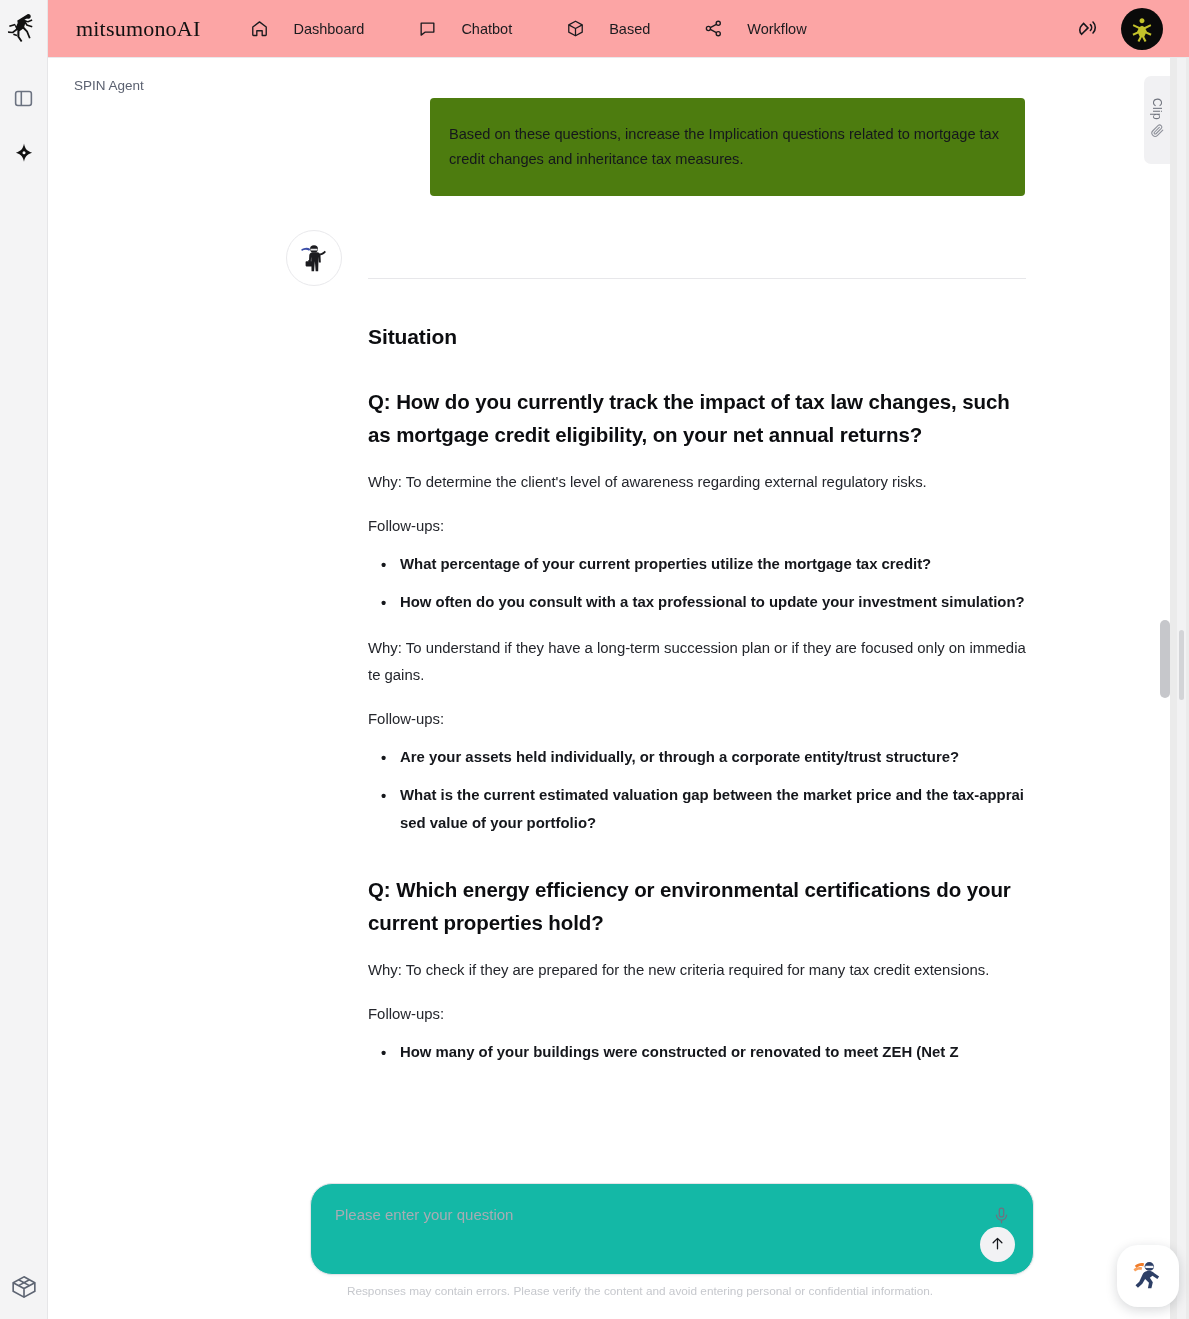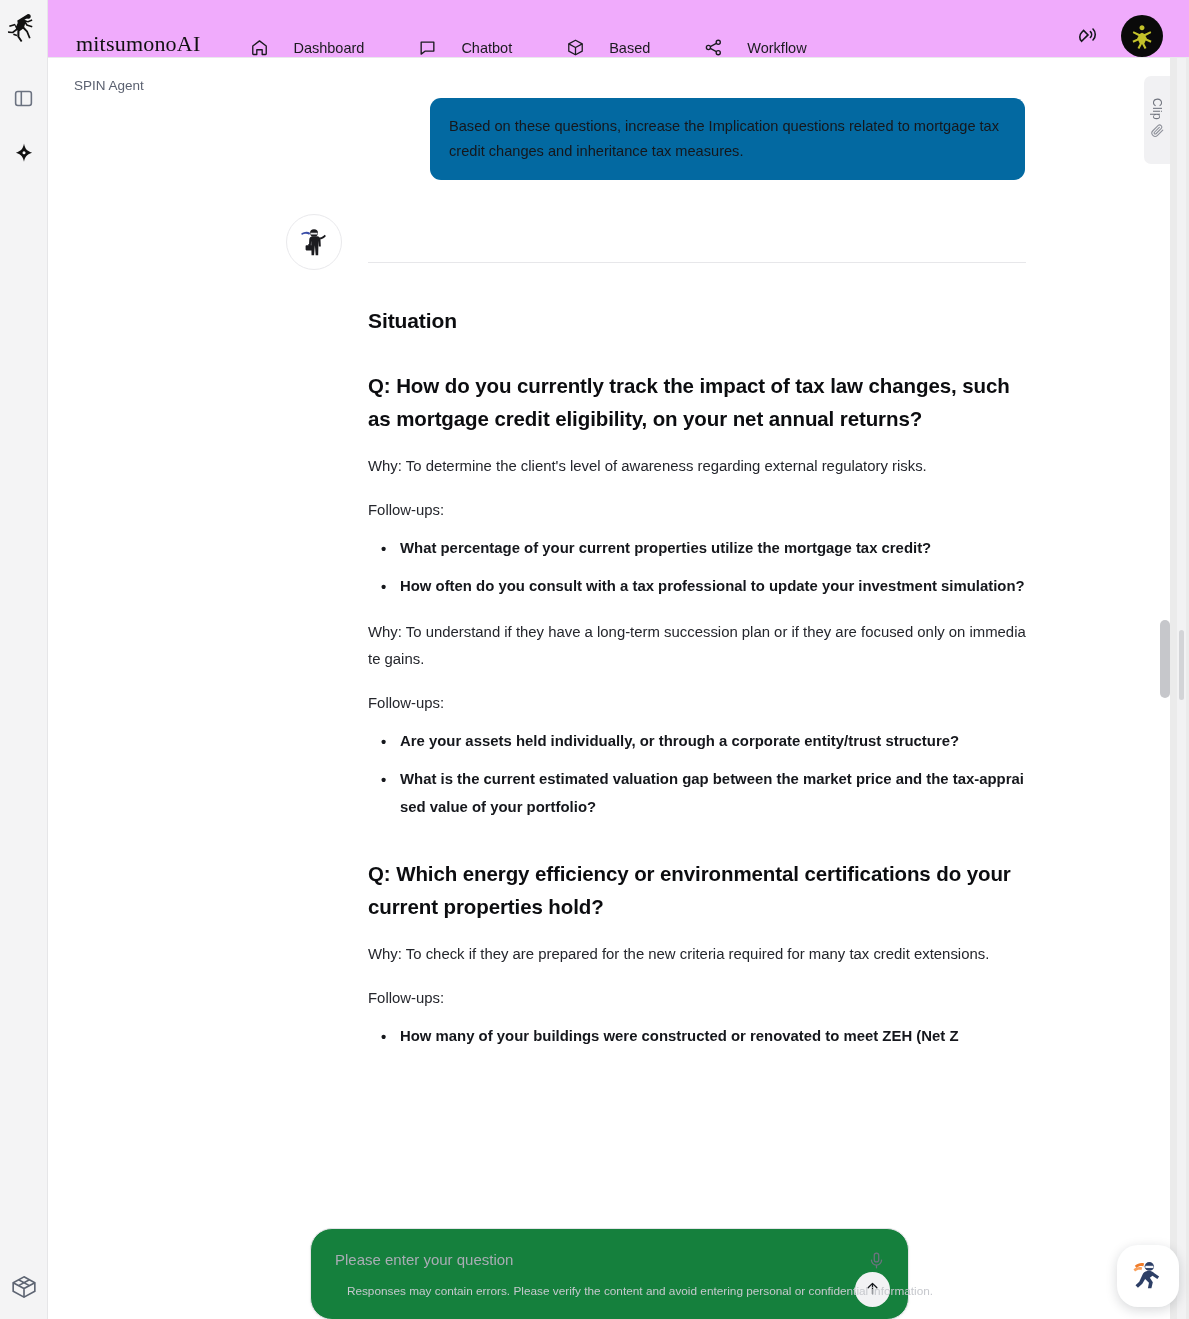--- a/index.html
+++ b/index.html
@@ -22,22 +22,22 @@
     width: 40px; height: 40px; display: flex; align-items: center; justify-content: center;
     cursor: pointer; border-radius: 7px; color: #6b7280;
   }
   .rail-btn.sp1 { margin-top: 28px; }
   .rail-btn.sp2 { margin-top: 16px; color: #111; }
   .rail-bottom { position: absolute; bottom: 10px; left: 4px; }
 
   
   .topbar {
     position: absolute; left: 48px; top: 0; width: 1141px; height: 58px;
-    background: #f0abfc; border-bottom: 1px solid #e9e9ec;
-    display: flex; align-items: flex-end; z-index: 30;
+    background: #fca5a5; border-bottom: 1px solid #e9e9ec;
+    display: flex; align-items: center; z-index: 30;
   }
   .brand {
     margin-left: 28px; font-family: "Liberation Serif", serif;
     font-size: 22px; letter-spacing: .2px; color: #111; white-space: nowrap;
   }
   .nav { display: flex; align-items: center; margin-left: 50px; gap: 54px; }
   .nav-item {
     display: flex; align-items: center; gap: 24px; cursor: pointer;
     font-size: 14.5px; color: #1b1b1f; white-space: nowrap;
   }
@@ -58,21 +58,21 @@
   .crumb {
     position: absolute; left: 26px; top: 20px; font-size: 13.5px; color: #5b6170;
     cursor: pointer;
   }
 
   
   .convo { position: absolute; left: 0; top: 40px; width: 1122px; }
 
   .user-row { display: flex; justify-content: flex-end; padding-right: 145px; }
   .bubble {
-    background: #0369a1; border-radius: 11px; padding: 16px 19px;
+    background: #4d7c0f; border-radius: 4px; padding: 24px 19px;
     max-width: 595px; font-size: 14.6px; line-height: 1.72; color: #15171c;
     word-break: break-all;
   }
 
   .assist-row { display: flex; margin-top: 32px; padding-left: 238px; }
   .assist-avatar {
     width: 56px; height: 56px; border-radius: 50%; background: #fff;
     border: 1px solid #e9e9ec; flex: none; margin-top: 2px;
     display: flex; align-items: center; justify-content: center; overflow: hidden;
   }
@@ -97,24 +97,23 @@
   ul.blist li::before {
     content: "\2022"; position: absolute; left: 13px; top: 0; font-size: 15px;
   }
 
   
   .composer-wrap {
     position: absolute; left: 48px; bottom: 0; width: 1122px; height: 148px;
     background: #fff; z-index: 25;
   }
   .composer {
-    position: absolute; left: 262px; top: 12px; width: 599px; height: 92px;
-    background: #15803d; border: 1px solid #e4e4e8; border-radius: 22px;
+    position: absolute; left: 262px; top: 12px; width: 724px; height: 92px;
+    background: #14b8a6; border: 1px solid #e4e4e8; border-radius: 22px;
     box-shadow: 0 1px 3px rgba(20,20,30,.05);
-    margin-top: 45px;
   }
   .composer-input {
     position: absolute; left: 24px; top: 22px; width: 560px;
     border: none; outline: none; font-size: 15px; color: #15171c;
     font-family: "Liberation Sans", sans-serif; background: transparent;
   }
   .composer-input::placeholder { color: #a9acb4; }
   .mic { position: absolute; right: 22px; top: 22px; cursor: pointer; color: #6e7280; }
   .send {
     position: absolute; right: 18px; bottom: 12px; width: 35px; height: 35px;

